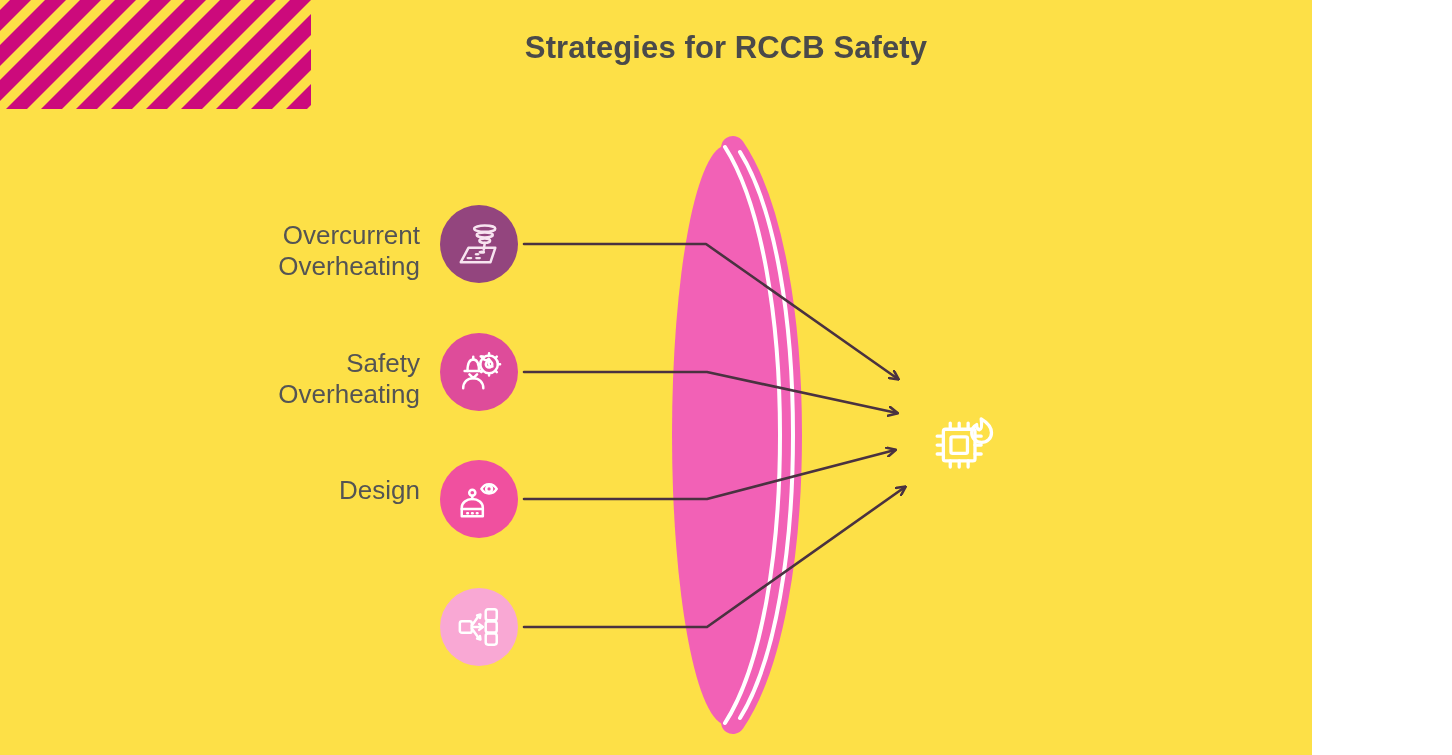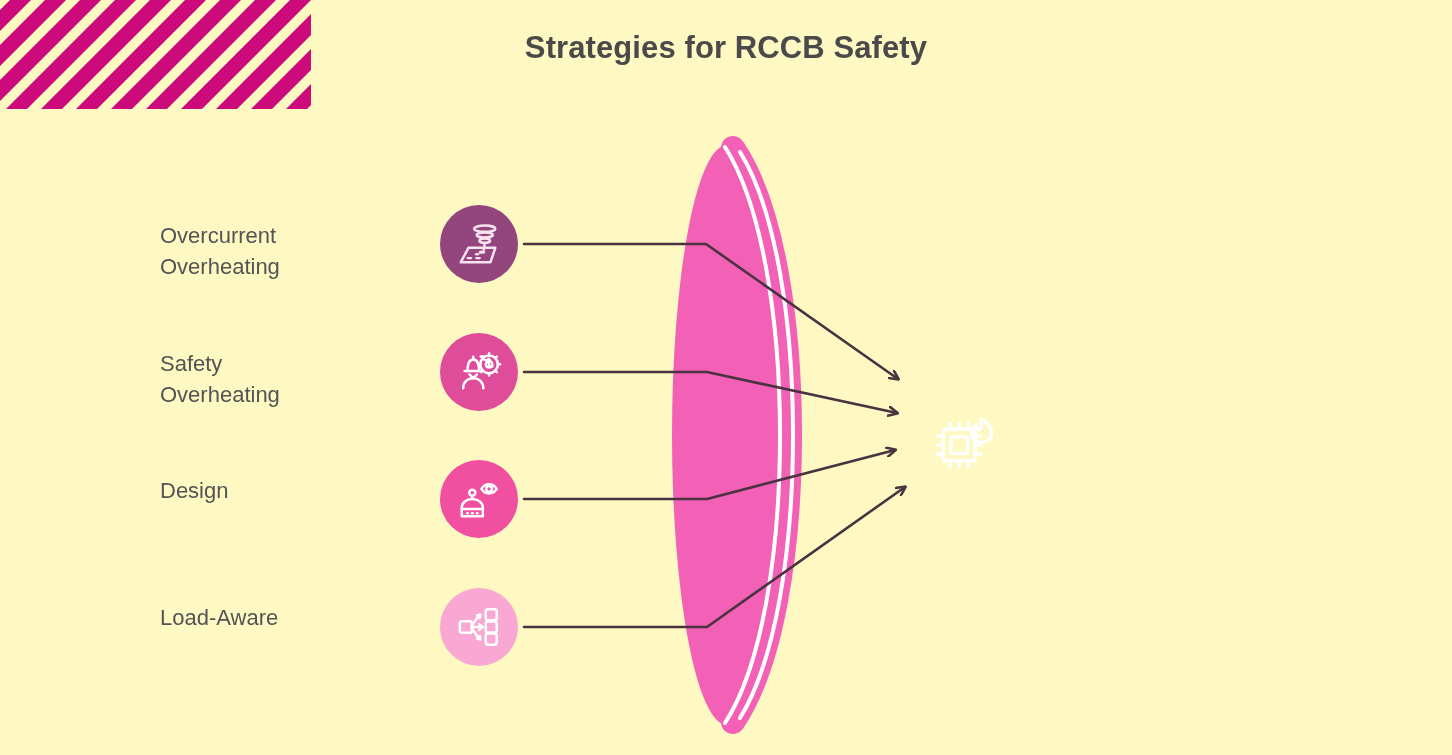--- a/index.html
+++ b/index.html
@@ -10,23 +10,23 @@
   }
   body {
     font-family: "Liberation Sans", sans-serif;
     width: 1452px;
     height: 755px;
     overflow: hidden;
     position: relative;
   }
   #stage {
     position: relative;
-    width: 1452px;
+    width: 1312px;
     height: 755px;
-    background: #fef9c3;
+    background: #fde047;
     overflow: hidden;
   }
 
   
   #stripes {
     position: absolute;
     left: 0;
     top: 0;
     width: 311px;
     height: 109px;
@@ -52,22 +52,22 @@
     position: absolute;
     left: 0;
     top: 0;
     width: 1452px;
     height: 755px;
   }
 
   
   .row-label {
     position: absolute;
-    text-align: left;
-    font-size: 22px;
+    text-align: right;
+    font-size: 26px;
     line-height: 31px;
     color: #545454;
     width: 260px;
     left: 160px;
   }
   .icon-circle {
     position: absolute;
     width: 78px;
     height: 78px;
     border-radius: 50%;
@@ -226,21 +226,20 @@
       </g>
       <g fill="#ffffff">
         <rect x="10.5" y="37.5" width="3.2" height="2.6" rx="1.1"></rect>
         <rect x="15.5" y="37.5" width="3.2" height="2.6" rx="1.1"></rect>
         <rect x="20.5" y="37.5" width="3.2" height="2.6" rx="1.1"></rect>
       </g>
     </svg>
   </div>
 
   <div class="row-label" style="top:602px">
-    <div>Load-Aware</div>
   </div>
   <div class="icon-circle" style="left:440px; top:588px; background:#f9a8d4">
     <svg width="46" height="46" viewBox="0 0 48 48">
       <g fill="none" stroke="#ffffff" stroke-width="2.6" stroke-linecap="round" stroke-linejoin="round">
         <rect x="4" y="18" width="12.5" height="12" rx="2.2"></rect>
         <rect x="31" y="5.5" width="11.5" height="11.5" rx="2.4"></rect>
         <rect x="31" y="18.2" width="11.5" height="11.5" rx="2.4"></rect>
         <rect x="31" y="30.9" width="11.5" height="11.5" rx="2.4"></rect>
         <path d="M 16.5 24 L 27.5 24"></path>
         <path d="M 16.5 22.5 L 24 12"></path>

